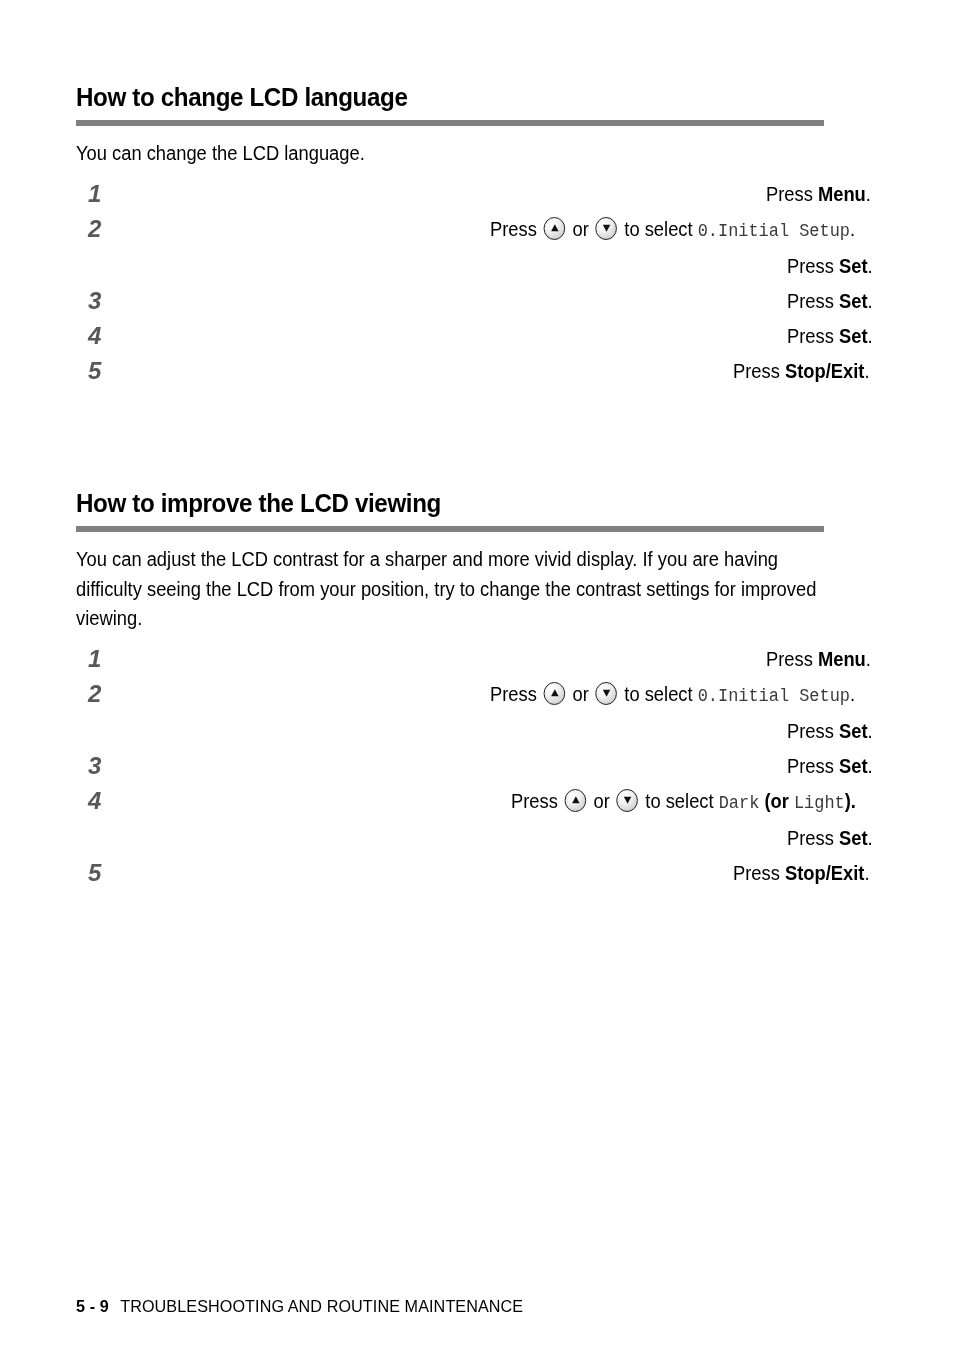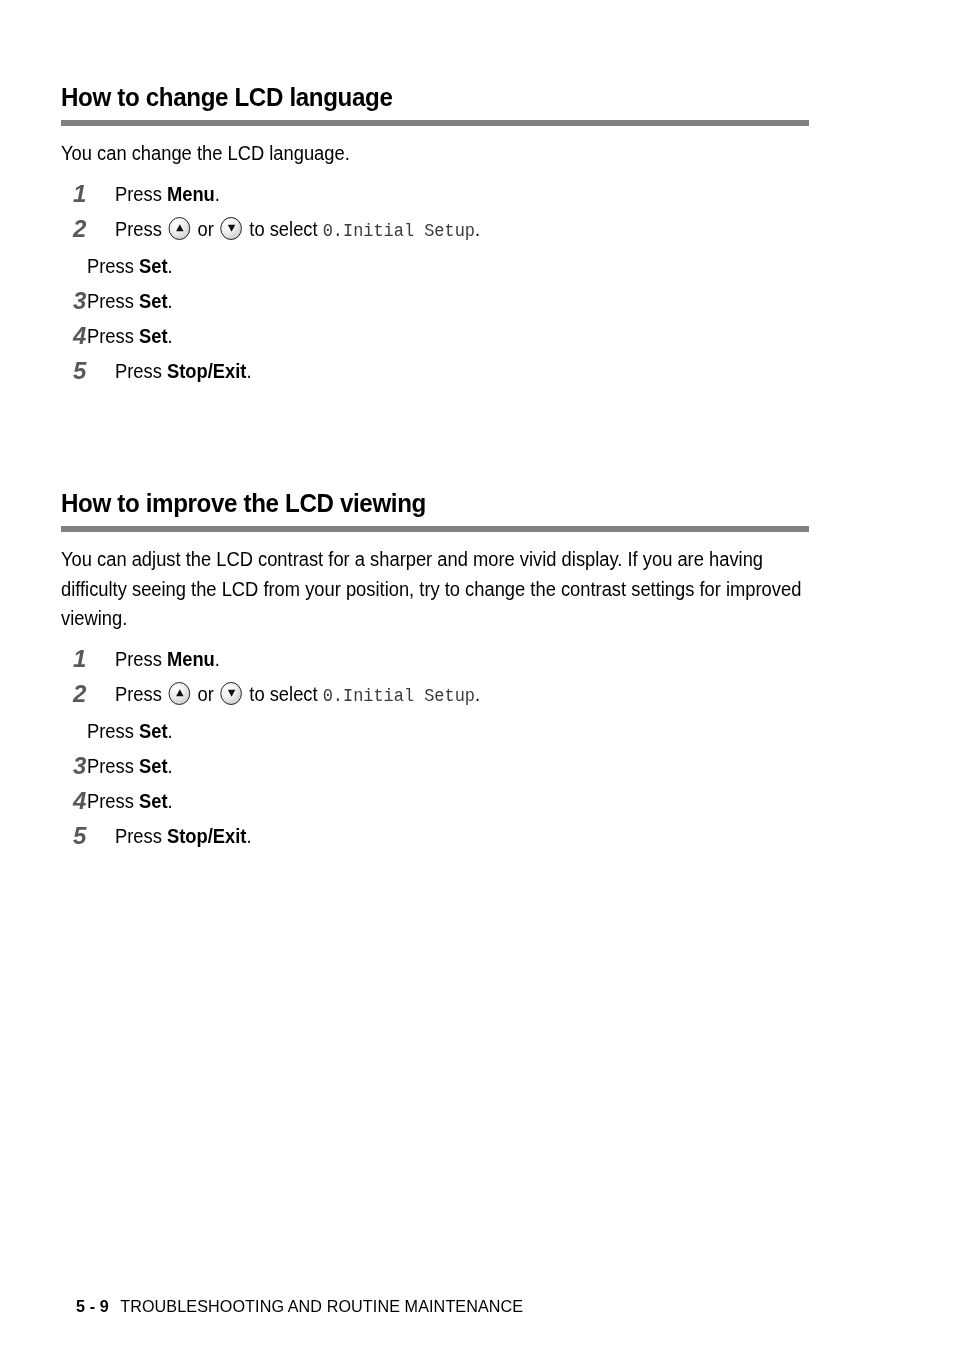--- a/index.html
+++ b/index.html
@@ -18,21 +18,21 @@
 
   .page {
     position: absolute;
     inset: 0;
     padding: 0;
   }
 
   
   .section {
     position: absolute;
-    left: 61px;
+    left: 76px;
     width: 802px;
   }
   .section-heading {
     font-size: 26px;
     font-weight: bold;
     letter-spacing: -0.4px;
     line-height: 1.05;
     color: #000;
     transform: scaleX(0.93);
     transform-origin: left center;
@@ -75,20 +75,21 @@
     font-style: italic;
     color: #58595b;
     line-height: 34px;
   }
   .step-line {
     margin-left: 54px;
     font-size: 19.5px;
     line-height: 35px;
     white-space: nowrap;
     color: #000;
+    text-align: right;
   }
   .step-line.sub {
     margin-left: 26px;
   }
   .txt {
     display: inline-block;
     transform: scaleX(0.94);
     transform-origin: left center;
     vertical-align: baseline;
   }
@@ -212,20 +213,21 @@
         <div class="step-line sub"><span class="txt"><span>Press</span>&nbsp;<b class="key">Set</b><span>.</span></span></div>
       </div>
 
       <div class="step">
         <span class="step-number">3</span>
         <div class="step-line sub"><span class="txt"><span>Press</span>&nbsp;<b class="key">Set</b><span>.</span></span></div>
       </div>
 
       <div class="step">
         <span class="step-number">4</span>
+        <div class="step-line"><span class="txt"><span>Press</span>&nbsp;<span class="keycap up"><span class="tri"></span></span>&nbsp;<span>or</span>&nbsp;<span class="keycap down"><span class="tri"></span></span>&nbsp;<span>to select</span>&nbsp;<span class="mono">Dark</span>&nbsp;<b class="key">(or</b>&nbsp;<span class="mono">Light</span><b class="key">).</b></span></div>
         <div class="step-line sub"><span class="txt"><span>Press</span>&nbsp;<b class="key">Set</b><span>.</span></span></div>
       </div>
 
       <div class="step">
         <span class="step-number">5</span>
         <div class="step-line"><span class="txt"><span>Press</span>&nbsp;<b class="key">Stop/Exit</b><span>.</span></span></div>
       </div>
 
     </div>
   </div>

